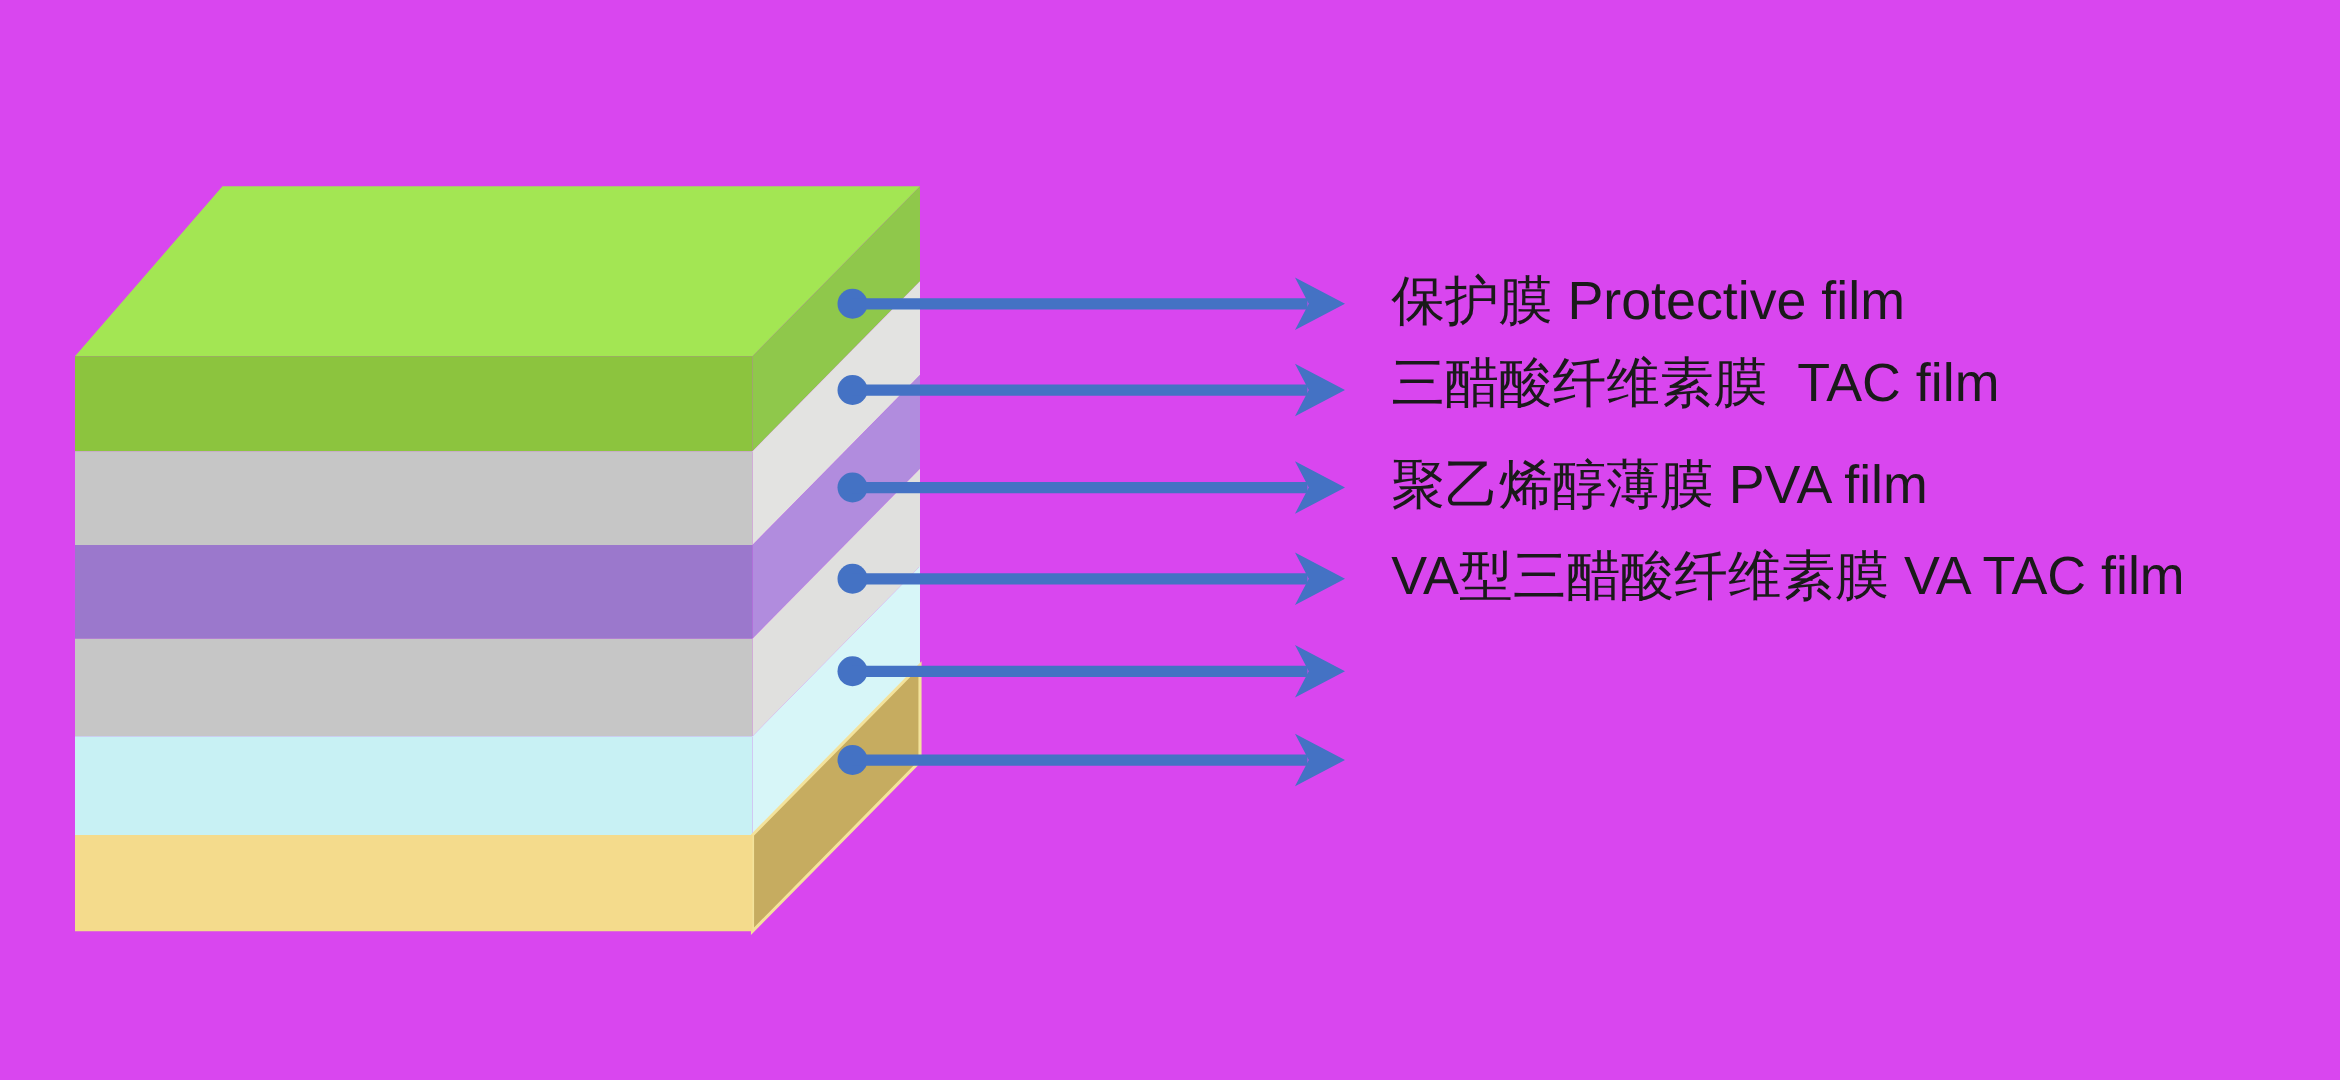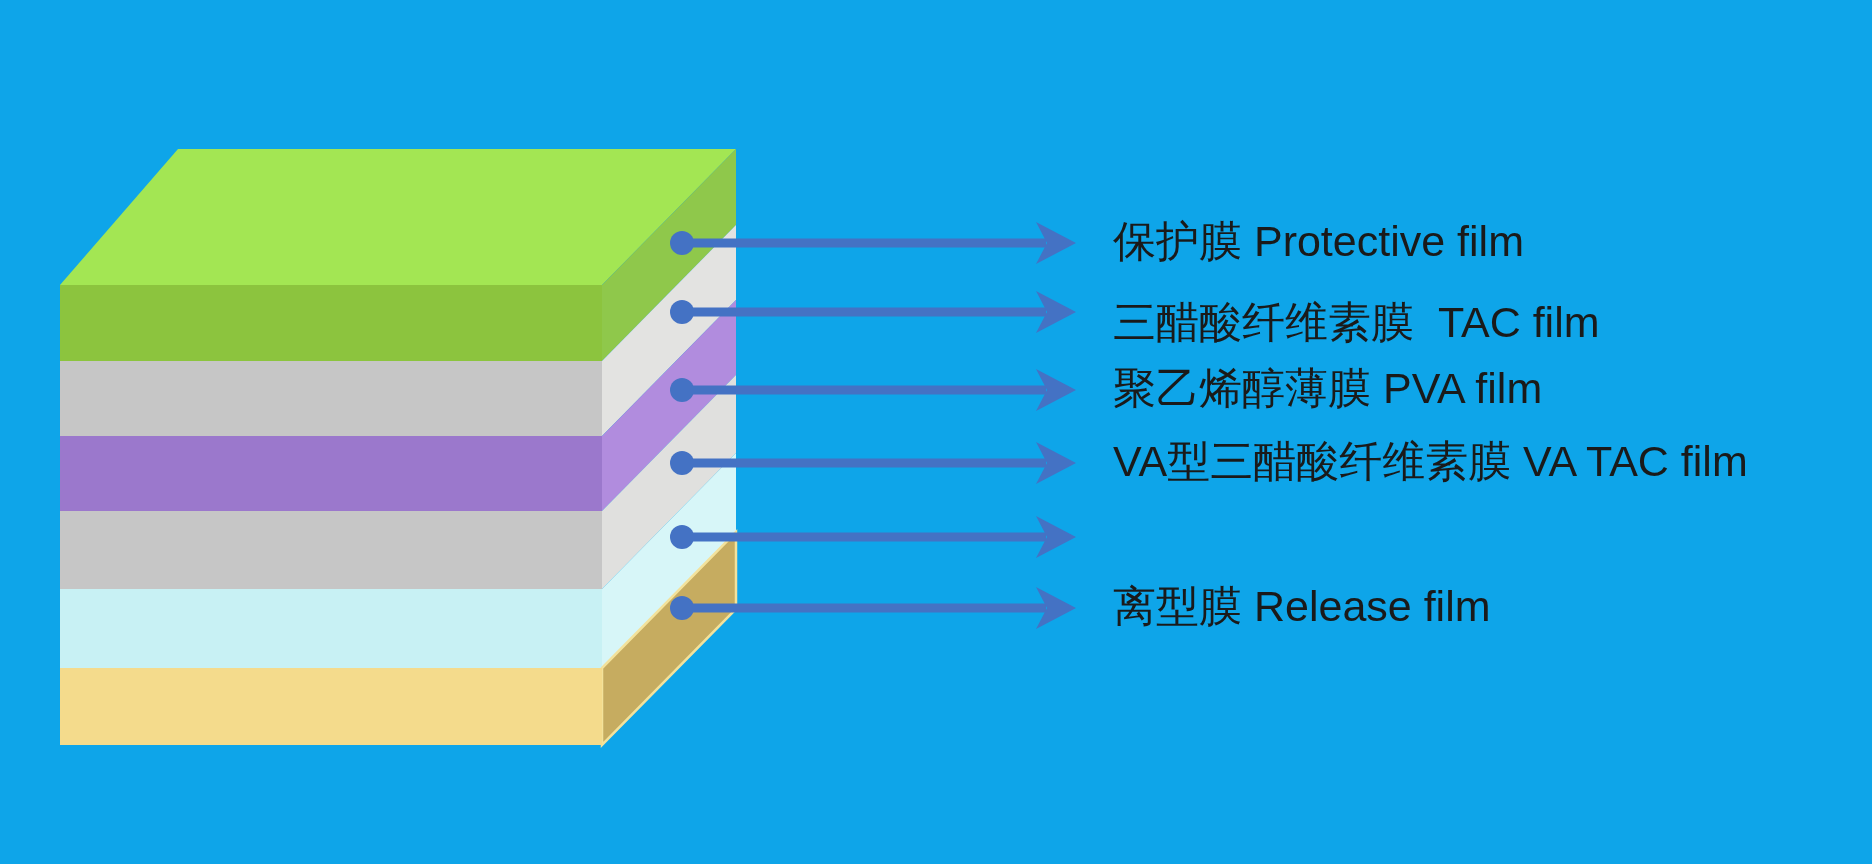--- a/index.html
+++ b/index.html
@@ -5,21 +5,21 @@
   html, body {
     margin: 0;
     padding: 0;
     background: #ffffff;
     font-family: "Liberation Sans", "DejaVu Sans", sans-serif;
   }
   .stage {
     position: relative;
     width: 1872px;
     height: 864px;
-    background: #0ea5e9;
+    background: #d946ef;
     overflow: hidden;
   }
   .stage svg {
     position: absolute;
     left: 0;
     top: 0;
   }
   .layer-label {
     position: absolute;
     left: 1113px;
@@ -101,22 +101,21 @@
 
     <g>
       <circle cx="682" cy="608" r="12" fill="#4472C4"></circle>
       <line x1="682" y1="608" x2="1046" y2="608" stroke-width="9" stroke="#4472C4"></line>
       <polygon points="1076,608 1036,587 1047,608 1036,629" fill="#4472C4"></polygon>
     </g>
   </svg>
 
   <div class="layer-label" style="top:243px">保护膜 Protective film</div>
 
-  <div class="layer-label" style="top:324px">三醋酸纤维素膜  TAC film</div>
+  <div class="layer-label" style="top:308px">三醋酸纤维素膜  TAC film</div>
 
   <div class="layer-label" style="top:463px">VA型三醋酸纤维素膜 VA TAC film</div>
 
   <div class="layer-label" style="top:390px">聚乙烯醇薄膜 PVA film</div>
 
 
-  <div class="layer-label" style="top:608px">离型膜 Release film</div>
 
 </div>
 
 </body></html>

